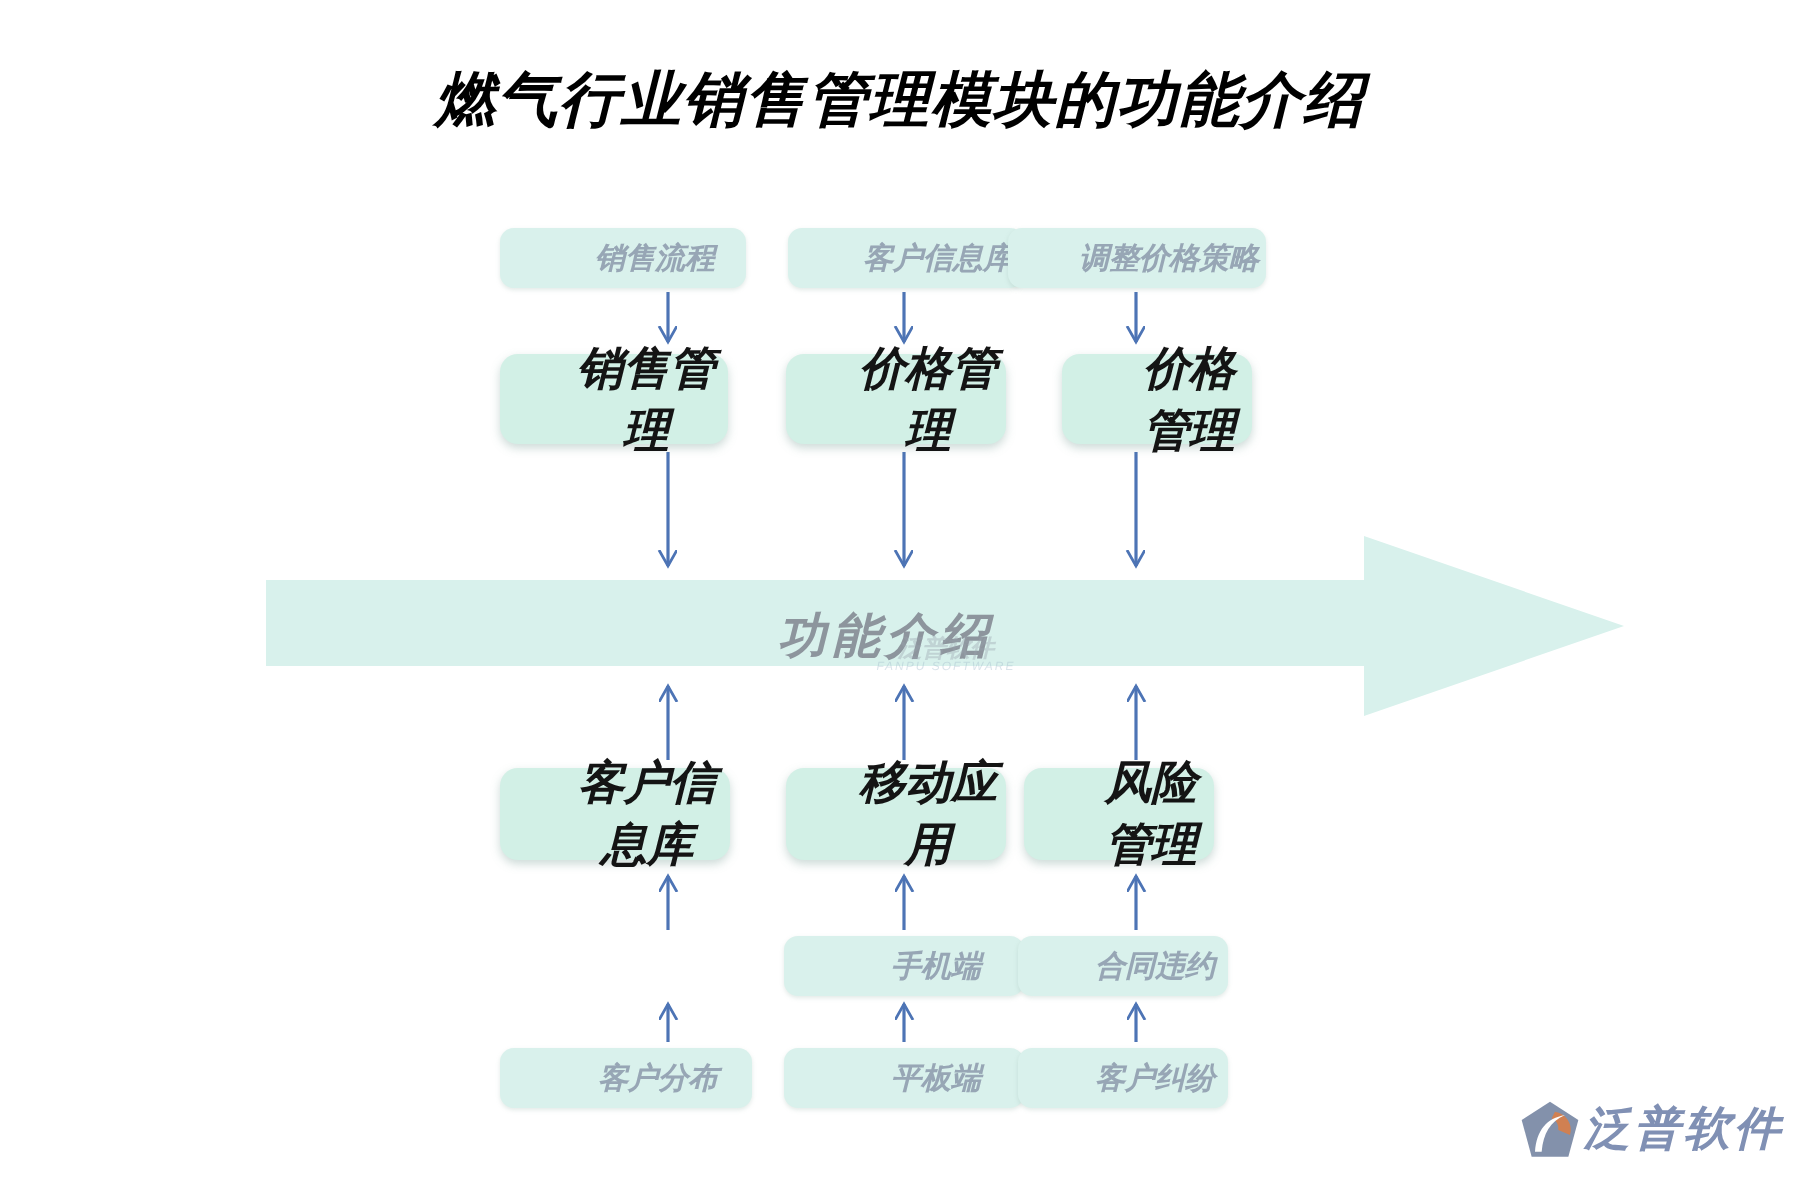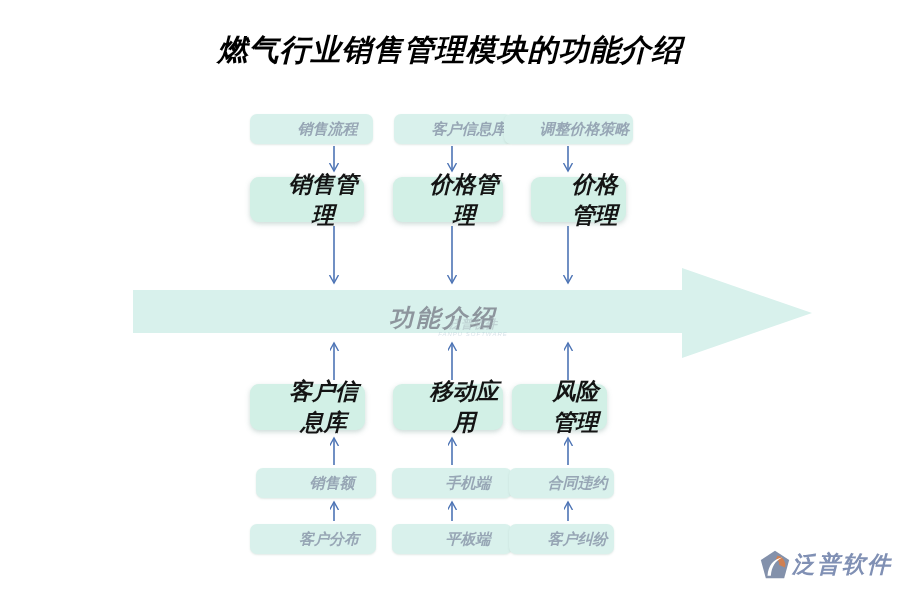--- a/index.html
+++ b/index.html
@@ -90,21 +90,20 @@
   <div class="box box-small" style="left:504px;top:114px;width:129px;">调整价格策略</div>
 
   <div class="box box-main" style="left:250px;top:177px;width:114px;">销售管理</div>
   <div class="box box-main" style="left:393px;top:177px;width:110px;">价格管理</div>
   <div class="box box-main" style="left:531px;top:177px;width:95px;">价格管理</div>
 
   <div class="box box-main" style="left:250px;top:384px;width:115px;height:46px;">客户信息库</div>
   <div class="box box-main" style="left:393px;top:384px;width:110px;height:46px;">移动应用</div>
   <div class="box box-main" style="left:512px;top:384px;width:95px;height:46px;">风险管理</div>
 
-  <div class="box box-small" style="left:256px;top:468px;width:120px;">销售额</div>
   <div class="box box-small" style="left:392px;top:468px;width:120px;">手机端</div>
   <div class="box box-small" style="left:509px;top:468px;width:105px;">合同违约</div>
 
   <div class="box box-small" style="left:250px;top:524px;width:126px;">客户分布</div>
   <div class="box box-small" style="left:392px;top:524px;width:120px;">平板端</div>
   <div class="box box-small" style="left:509px;top:524px;width:105px;">客户纠纷</div>
 
   <div class="logo">
     <div class="logo-row">
       <svg class="logo-icon" viewBox="0 0 36 36">

